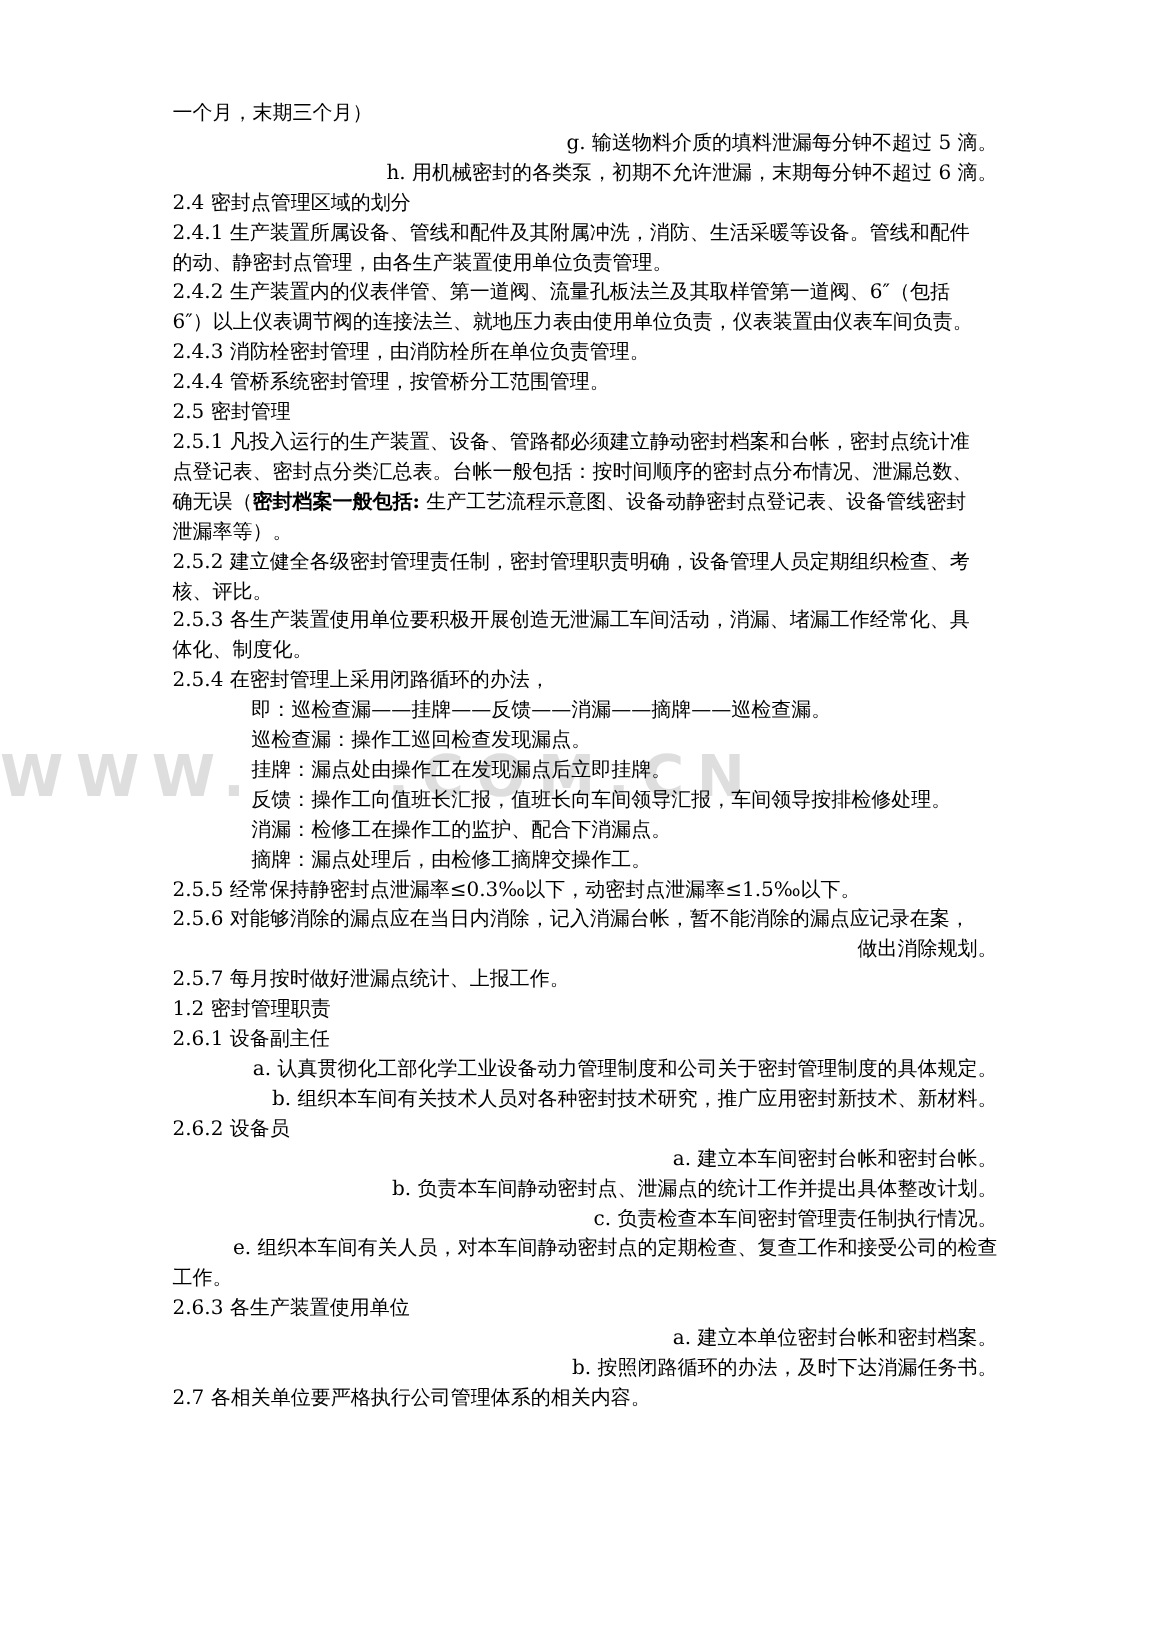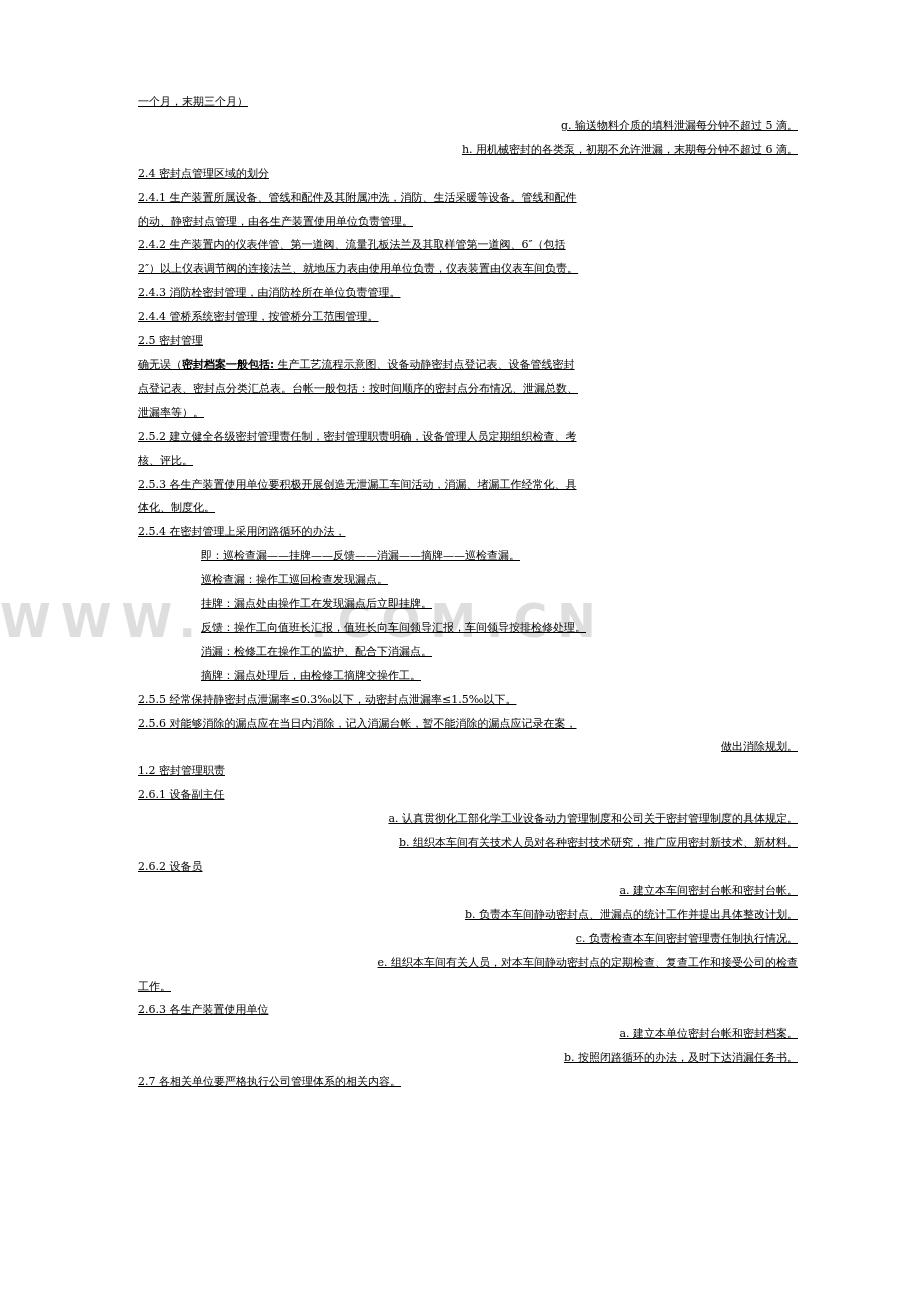--- a/index.html
+++ b/index.html
@@ -32,26 +32,25 @@
     letter-spacing: 10px;
     color: #c9c9c9;
     opacity: 0.6;
     z-index: 0;
     pointer-events: none;
     white-space: pre;
   }
   .doc-body {
     position: absolute;
     left: 138px;
-    top: 90px;
+    top: 78px;
     width: 660px;
-    font-size: 11px;
+    font-size: 16px;
     line-height: 23.9px;
     z-index: 1;
-    text-decoration: underline;
   }
   .line {
     white-space: pre-wrap;
     min-height: 23.9px;
   }
   .line.indent-0 { padding-left: 0; }
   .line.indent-1 { padding-left: 32px; text-align: right; }
   .line.indent-2 { padding-left: 63px; }
   .line .bold { font-weight: bold; }
 </style>
@@ -61,41 +60,43 @@
 <div class="page">
   <div class="watermark">WWW.    .COM.CN</div>
   <div class="doc-body" id="doc-body">
       <div class="line indent-0">一个月，末期三个月）</div>
       <div class="line indent-1">g. 输送物料介质的填料泄漏每分钟不超过 5 滴。</div>
       <div class="line indent-1">h. 用机械密封的各类泵，初期不允许泄漏，末期每分钟不超过 6 滴。</div>
       <div class="line indent-0">2.4 密封点管理区域的划分</div>
       <div class="line indent-0">2.4.1 生产装置所属设备、管线和配件及其附属冲洗，消防、生活采暖等设备。管线和配件</div>
       <div class="line indent-0">的动、静密封点管理，由各生产装置使用单位负责管理。</div>
       <div class="line indent-0">2.4.2 生产装置内的仪表伴管、第一道阀、流量孔板法兰及其取样管第一道阀、6″（包括</div>
-      <div class="line indent-0">2″）以上仪表调节阀的连接法兰、就地压力表由使用单位负责，仪表装置由仪表车间负责。</div>
+      <div class="line indent-0">6″）以上仪表调节阀的连接法兰、就地压力表由使用单位负责，仪表装置由仪表车间负责。</div>
       <div class="line indent-0">2.4.3 消防栓密封管理，由消防栓所在单位负责管理。</div>
       <div class="line indent-0">2.4.4 管桥系统密封管理，按管桥分工范围管理。</div>
       <div class="line indent-0">2.5 密封管理</div>
+      <div class="line indent-0">2.5.1 凡投入运行的生产装置、设备、管路都必须建立静动密封档案和台帐，密封点统计准</div>
+      <div class="line indent-0">点登记表、密封点分类汇总表。台帐一般包括：按时间顺序的密封点分布情况、泄漏总数、</div>
       <div class="line indent-0"><span>确无误（</span><span class="bold">密封档案一般包括:</span><span> 生产工艺流程示意图、设备动静密封点登记表、设备管线密封</span></div>
-      <div class="line indent-0">点登记表、密封点分类汇总表。台帐一般包括：按时间顺序的密封点分布情况、泄漏总数、</div>
       <div class="line indent-0">泄漏率等）。</div>
       <div class="line indent-0">2.5.2 建立健全各级密封管理责任制，密封管理职责明确，设备管理人员定期组织检查、考</div>
       <div class="line indent-0">核、评比。</div>
       <div class="line indent-0">2.5.3 各生产装置使用单位要积极开展创造无泄漏工车间活动，消漏、堵漏工作经常化、具</div>
       <div class="line indent-0">体化、制度化。</div>
       <div class="line indent-0">2.5.4 在密封管理上采用闭路循环的办法，</div>
       <div class="line indent-2">即：巡检查漏——挂牌——反馈——消漏——摘牌——巡检查漏。</div>
       <div class="line indent-2">巡检查漏：操作工巡回检查发现漏点。</div>
       <div class="line indent-2">挂牌：漏点处由操作工在发现漏点后立即挂牌。</div>
       <div class="line indent-2">反馈：操作工向值班长汇报，值班长向车间领导汇报，车间领导按排检修处理。</div>
       <div class="line indent-2">消漏：检修工在操作工的监护、配合下消漏点。</div>
       <div class="line indent-2">摘牌：漏点处理后，由检修工摘牌交操作工。</div>
       <div class="line indent-0">2.5.5 经常保持静密封点泄漏率≤0.3‰以下，动密封点泄漏率≤1.5‰以下。</div>
       <div class="line indent-0">2.5.6 对能够消除的漏点应在当日内消除，记入消漏台帐，暂不能消除的漏点应记录在案，</div>
       <div class="line indent-1">做出消除规划。</div>
+      <div class="line indent-0">2.5.7 每月按时做好泄漏点统计、上报工作。</div>
       <div class="line indent-0">1.2 密封管理职责</div>
       <div class="line indent-0">2.6.1 设备副主任</div>
       <div class="line indent-1">a. 认真贯彻化工部化学工业设备动力管理制度和公司关于密封管理制度的具体规定。</div>
       <div class="line indent-1">b. 组织本车间有关技术人员对各种密封技术研究，推广应用密封新技术、新材料。</div>
       <div class="line indent-0">2.6.2 设备员</div>
       <div class="line indent-1">a. 建立本车间密封台帐和密封台帐。</div>
       <div class="line indent-1">b. 负责本车间静动密封点、泄漏点的统计工作并提出具体整改计划。</div>
       <div class="line indent-1">c. 负责检查本车间密封管理责任制执行情况。</div>
       <div class="line indent-1">e. 组织本车间有关人员，对本车间静动密封点的定期检查、复查工作和接受公司的检查</div>
       <div class="line indent-0">工作。</div>

